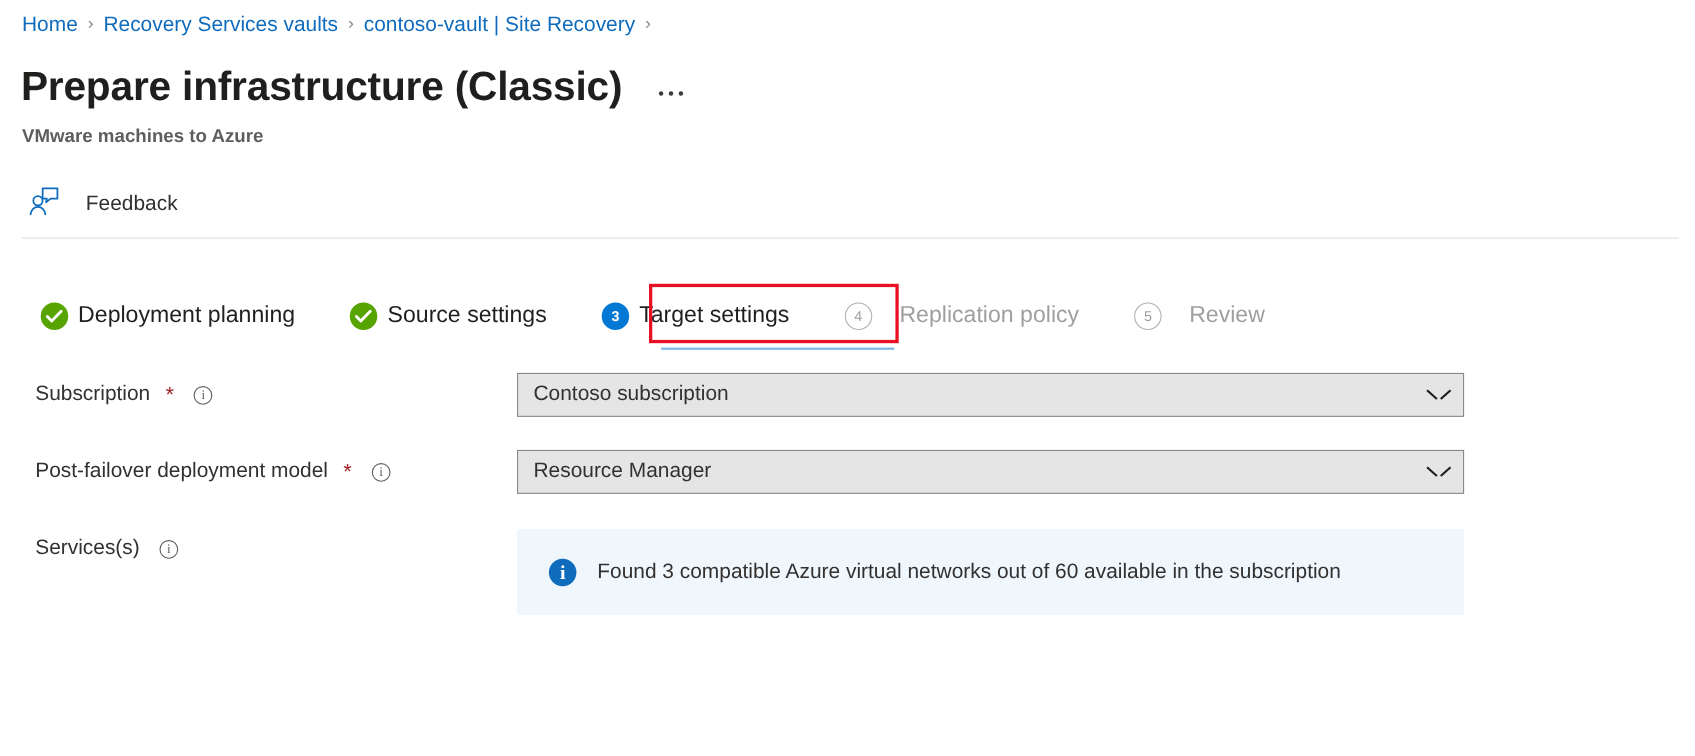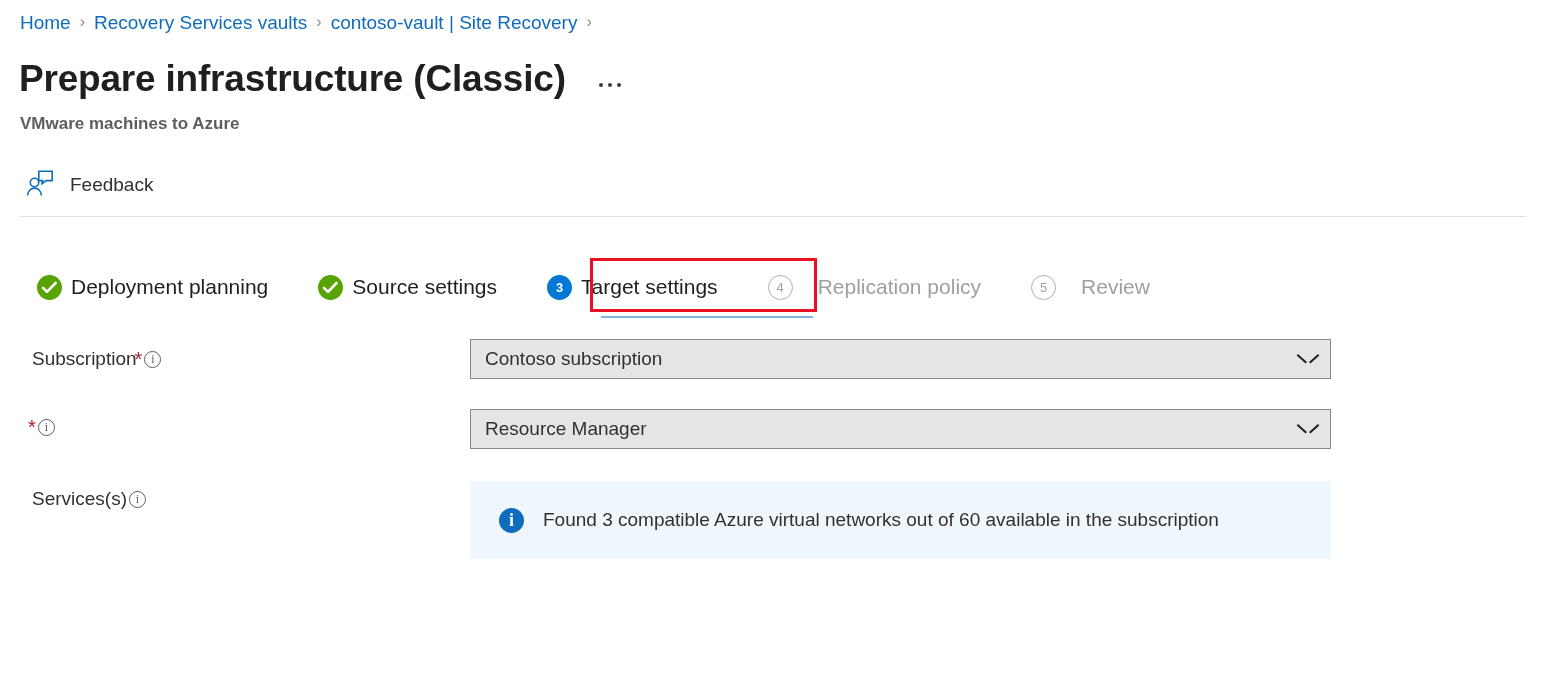--- a/index.html
+++ b/index.html
@@ -83,21 +83,21 @@
     font-weight: bold;
   }
 
   
   .cmdbar {
     position: absolute;
     left: 22px;
     top: 166px;
     display: flex;
     align-items: center;
-    gap: 16px;
+    gap: 24px;
     cursor: pointer;
     padding: 4px 6px 4px 4px;
   }
   .cmd-label {
     font-size: 19px;
     color: #323130;
     line-height: 24px;
   }
   .divider {
     position: absolute;
@@ -181,21 +181,21 @@
   .form {
     position: absolute;
     left: 0;
     top: 0;
     width: 100%;
   }
   .field-label {
     position: absolute;
     display: flex;
     align-items: center;
-    gap: 2px;
+    gap: 18px;
     font-size: 19px;
     line-height: 24px;
     color: #323130;
     white-space: nowrap;
   }
   .req {
     color: #a4262c;
     font-size: 20px;
     margin-left: -4px;
     line-height: 20px;
@@ -367,20 +367,21 @@
     <span>Subscription</span>
     <span class="req">*</span>
     <span class="info-circle">i</span>
   </div>
   <div class="dropdown" style="top:339px;">
     <span class="value">Contoso subscription</span>
     <span class="chev"></span>
   </div>
 
   <div class="field-label" style="left:32px; top:417px;">
+    <span>Post-failover deployment model</span>
     <span class="req">*</span>
     <span class="info-circle">i</span>
   </div>
   <div class="dropdown" style="top:409px;">
     <span class="value">Resource Manager</span>
     <span class="chev"></span>
   </div>
 
   <div class="field-label" style="left:32px; top:487px;">
     <span>Services(s)</span>

